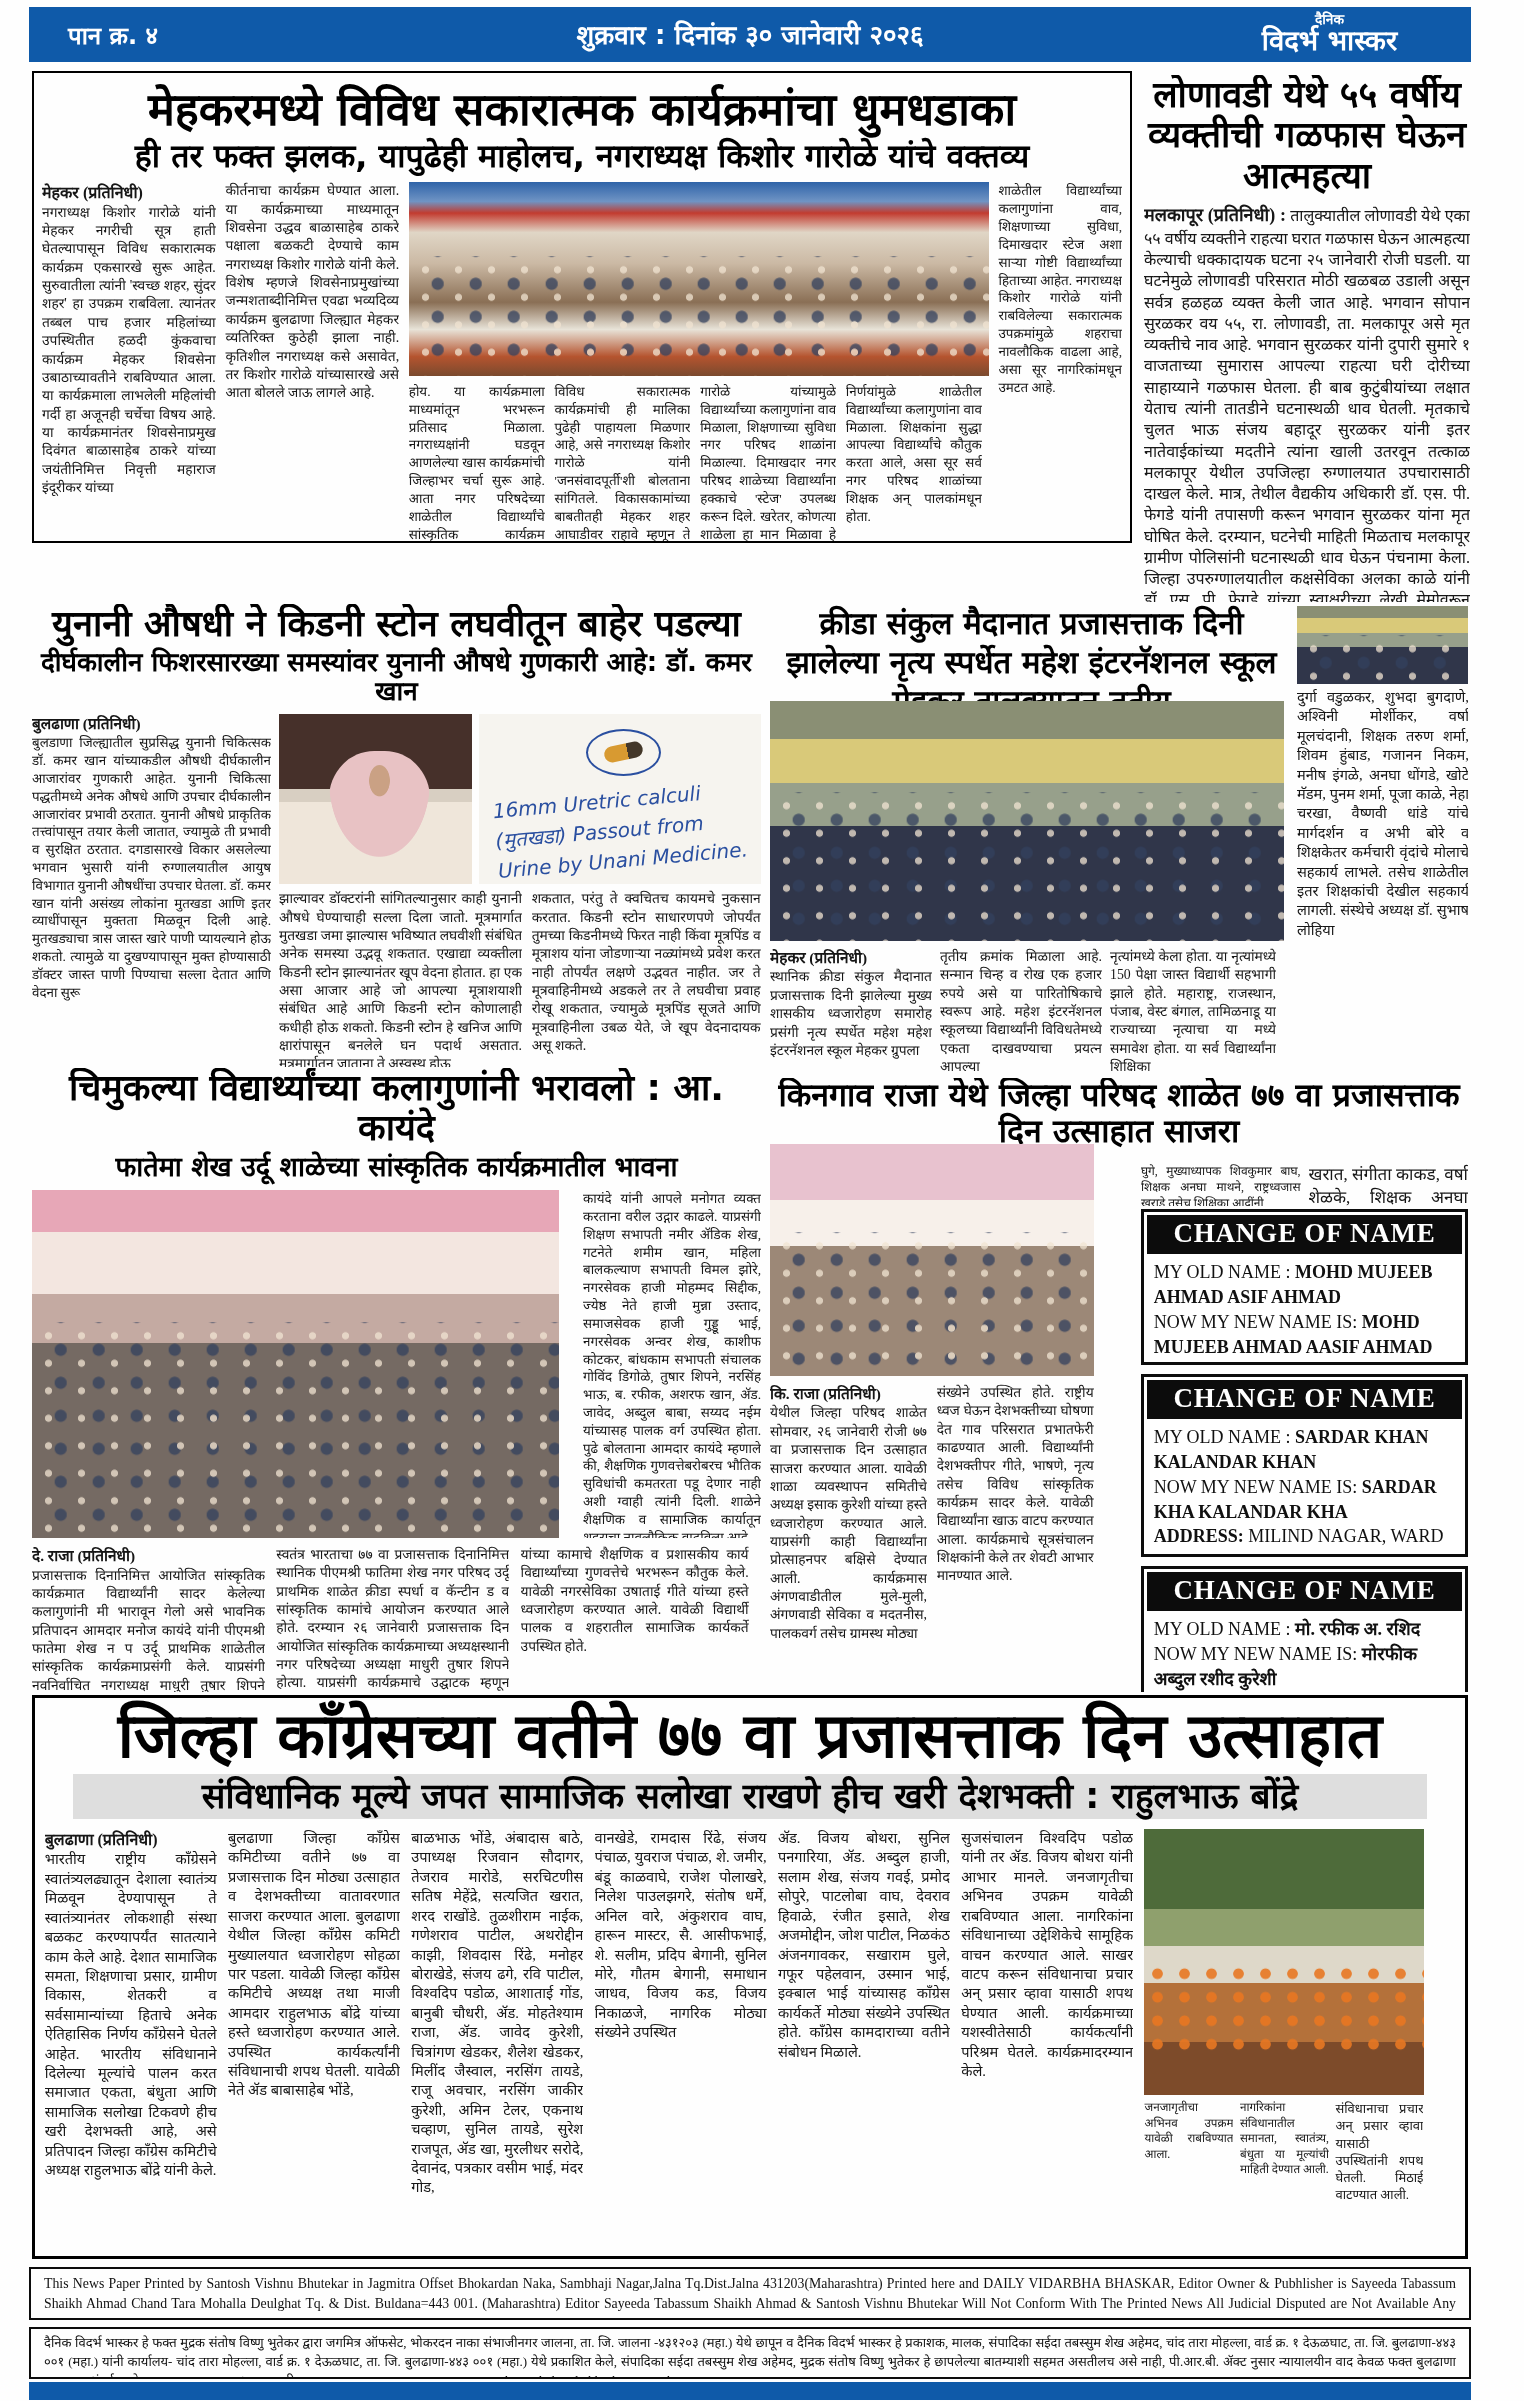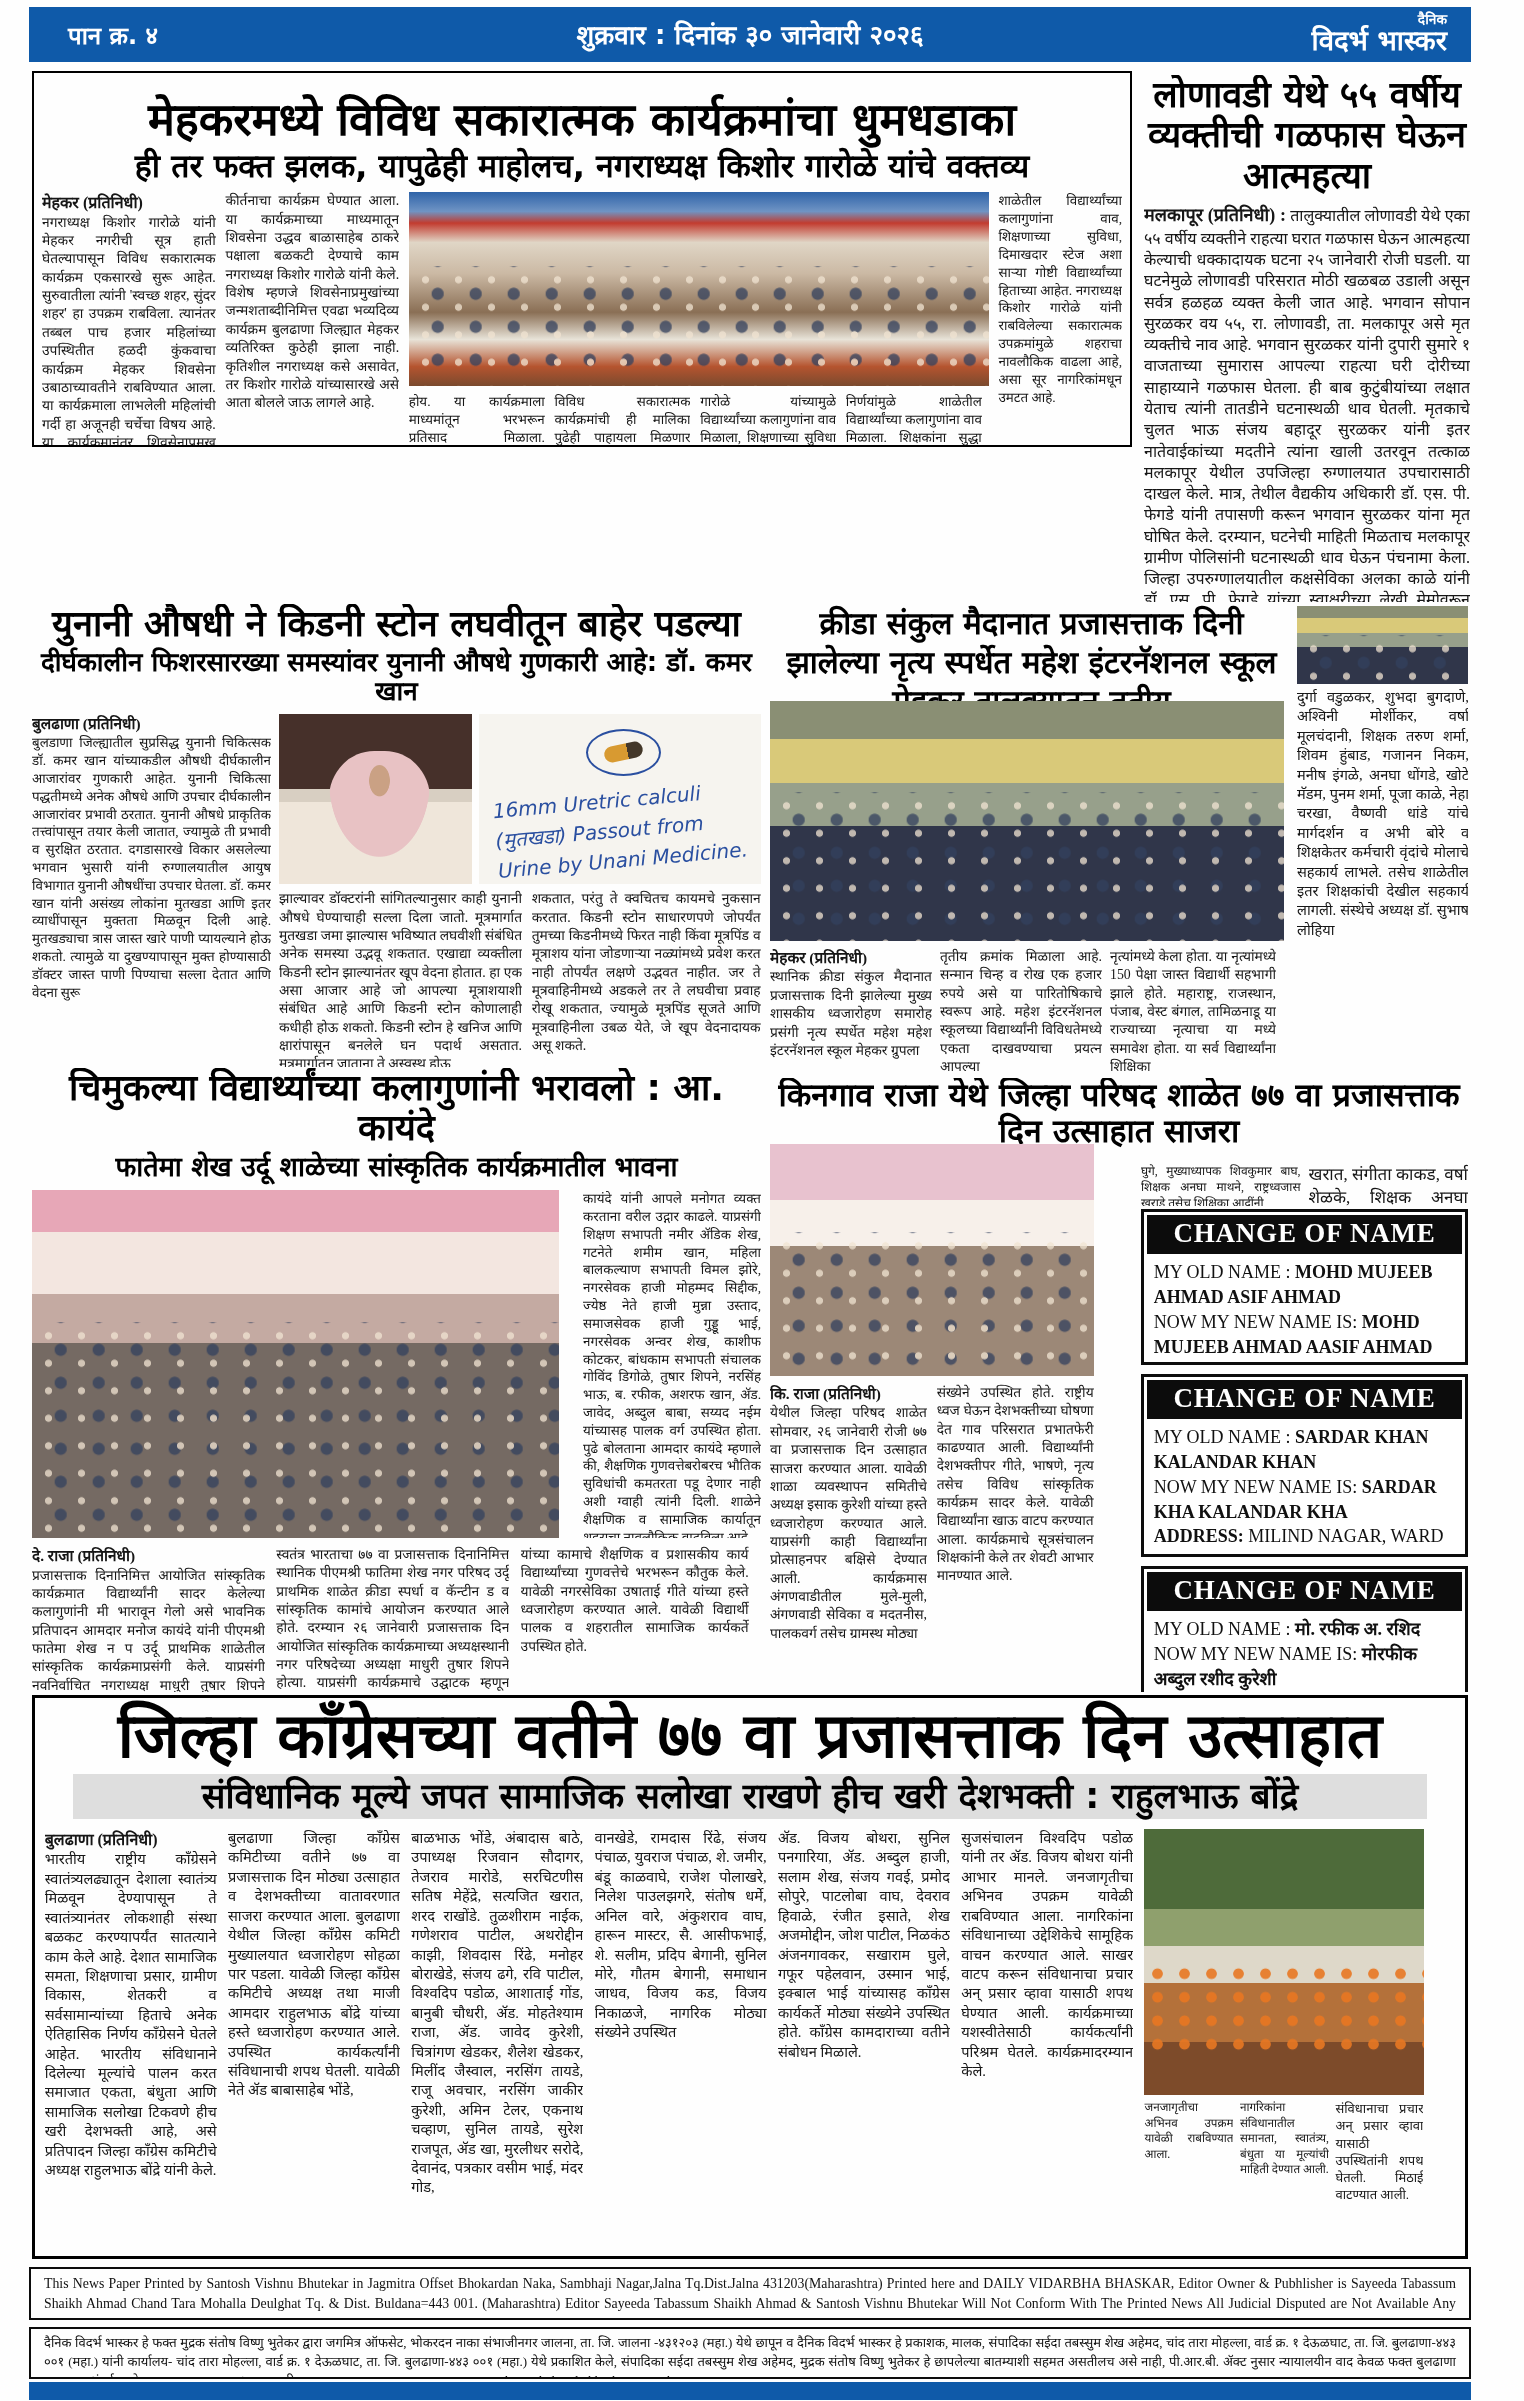--- a/index.html
+++ b/index.html
@@ -10,21 +10,21 @@
     font-family:"Liberation Serif","DejaVu Serif",serif; color:#111;
   }
   
   .topbar {
     position:absolute; left:29px; top:6.5px; width:1442px; height:55px;
     background:#0f5aa9; color:#fff; display:flex; align-items:center;
     font-family:"DejaVu Sans","Liberation Sans",sans-serif;
   }
   .topbar .page-no { width:259px; padding-left:39px; font-size:24px; font-weight:bold; }
   .topbar .date   { flex:1; text-align:center; font-size:26px; font-weight:bold; }
-  .topbar .mast   { width:259px; text-align:right; padding-right:24px; line-height:1.0; }
+  .topbar .mast   { width:259px; text-align:center; padding-right:24px; line-height:1.0; }
   .mast-small { font-size:13.8px; font-weight:bold; }
   .mast-main  { font-size:27.5px; font-weight:bold; }
   
   .sec { position:absolute; overflow:hidden; }
   .hl  { font-family:"DejaVu Sans","Liberation Sans",sans-serif; font-weight:bold;
          text-align:center; color:#000; line-height:1.12; }
   .bodytext { text-align:justify; line-height:1.33; color:#161616; overflow:hidden; }
   .byl { font-weight:bold; }
   .cols { display:flex; }
   .ph { position:relative; overflow:hidden; background:#cbbba4; flex:none; }
@@ -70,21 +70,21 @@
 
   <header class="topbar">
     <div class="page-no">पान क्र. ४</div>
     <div class="date">शुक्रवार : दिनांक ३० जानेवारी २०२६</div>
     <div class="mast">
       <div class="mast-small">दैनिक</div>
       <div class="mast-main">विदर्भ भास्कर</div>
     </div>
   </header>
 
-  <section class="sec" style="left:32px; top:71px; width:1100px; height:376px; border:2.4px solid #000; padding:22px 8px;">
+  <section class="sec" style="left:32px; top:71px; width:1100px; height:472px; border:2.4px solid #000; padding:12px 8px;">
     <div class="hl" style="font-size:45px;">मेहकरमध्ये विविध सकारात्मक कार्यक्रमांचा धुमधडाका</div>
     <div class="hl" style="font-size:32px; margin-top:3.2px;">ही तर फक्त झलक, यापुढेही माहोलच, नगराध्यक्ष किशोर गारोळे यांचे वक्तव्य</div>
     <div class="cols" style="margin-top:8px; gap:9.7px; height:400px;">
       <div class="bodytext" style="width:180px; font-size:13.8px;">
         <span class="byl" style="font-size:16px;">मेहकर (प्रतिनिधी)</span><br>
         <span>नगराध्यक्ष किशोर गारोळे यांनी मेहकर नगरीची सूत्र हाती घेतल्यापासून विविध सकारात्मक कार्यक्रम एकसारखे सुरू आहेत. सुरुवातीला त्यांनी 'स्वच्छ शहर, सुंदर शहर' हा उपक्रम राबविला. त्यानंतर तब्बल पाच हजार महिलांच्या उपस्थितीत हळदी कुंकवाचा कार्यक्रम मेहकर शिवसेना उबाठाच्यावतीने राबविण्यात आला. या कार्यक्रमाला लाभलेली महिलांची गर्दी हा अजूनही चर्चेचा विषय आहे. या कार्यक्रमानंतर शिवसेनाप्रमुख दिवंगत बाळासाहेब ठाकरे यांच्या जयंतीनिमित्त निवृत्ती महाराज इंदूरीकर यांच्या</span>
       </div>
       <div class="bodytext" style="width:180px; font-size:13.8px;">कीर्तनाचा कार्यक्रम घेण्यात आला. या कार्यक्रमाच्या माध्यमातून शिवसेना उद्धव बाळासाहेब ठाकरे पक्षाला बळकटी देण्याचे काम नगराध्यक्ष किशोर गारोळे यांनी केले. विशेष म्हणजे शिवसेनाप्रमुखांच्या जन्मशताब्दीनिमित्त एवढा भव्यदिव्य कार्यक्रम बुलढाणा जिल्ह्यात मेहकर व्यतिरिक्त कुठेही झाला नाही. कृतिशील नगराध्यक्ष कसे असावेत, तर किशोर गारोळे यांच्यासारखे असे आता बोलले जाऊ लागले आहे.</div>
       <div style="width:580px;">
         <div class="ph ph-mehkar dots" style="width:580px; height:194px;"></div>

